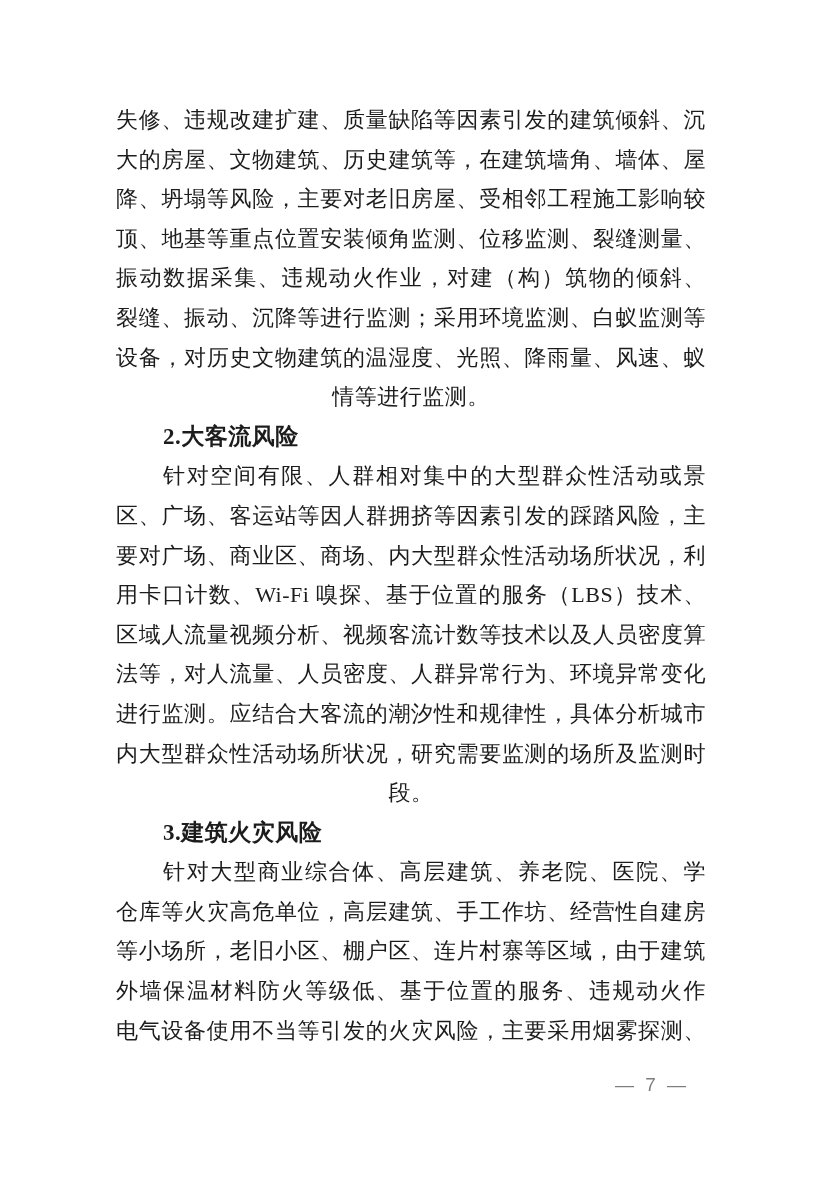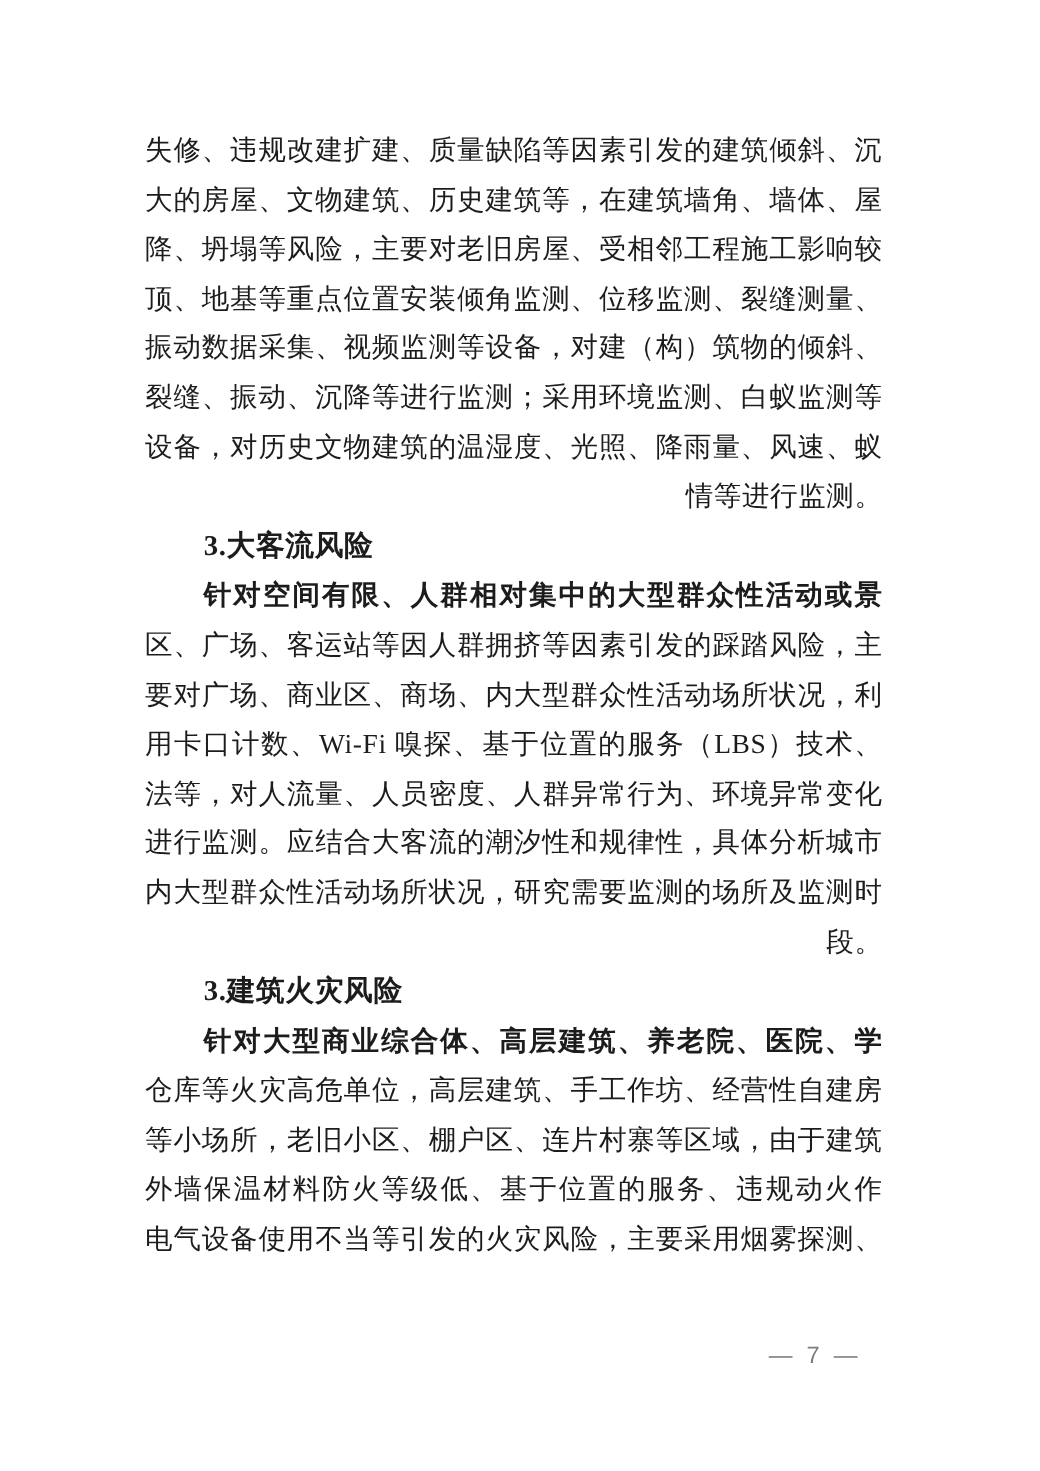--- a/index.html
+++ b/index.html
@@ -24,25 +24,24 @@
     height:39.6px;
     overflow:hidden;
     letter-spacing:0.5px;
   }
   .j{
     text-align:justify;
     text-align-last:justify;
     text-justify:inter-character;
   }
   .end{
-    text-align:right;
+    text-align:center;
   }
   .indent{
     text-indent:47px;
-    font-weight:bold;
   }
   .heading{
     font-size:23px;
     font-weight:700;
     line-height:39.6px;
     height:39.6px;
     padding-left:47px;
     letter-spacing:0.5px;
   }
   .footer{
@@ -62,31 +61,32 @@
 </head>
 <body>
 
 <div class="page">
   <div class="content">
 
     <div class="line j">失修、违规改建扩建、质量缺陷等因素引发的建筑倾斜、沉</div>
     <div class="line j">大的房屋、文物建筑、历史建筑等，在建筑墙角、墙体、屋</div>
     <div class="line j">降、坍塌等风险，主要对老旧房屋、受相邻工程施工影响较</div>
     <div class="line j">顶、地基等重点位置安装倾角监测、位移监测、裂缝测量、</div>
-    <div class="line j">振动数据采集、视频监测等设备，对建（构）筑物的倾斜、</div>
+    <div class="line j">振动数据采集、违规动火作业，对建（构）筑物的倾斜、</div>
     <div class="line j">裂缝、振动、沉降等进行监测；采用环境监测、白蚁监测等</div>
     <div class="line j">设备，对历史文物建筑的温湿度、光照、降雨量、风速、蚁</div>
     <div class="line end">情等进行监测。</div>
 
-    <div class="heading">3.大客流风险</div>
+    <div class="heading">2.大客流风险</div>
 
     <div class="line j indent">针对空间有限、人群相对集中的大型群众性活动或景</div>
     <div class="line j">区、广场、客运站等因人群拥挤等因素引发的踩踏风险，主</div>
     <div class="line j">要对广场、商业区、商场、内大型群众性活动场所状况，利</div>
     <div class="line j">用卡口计数、Wi-Fi 嗅探、基于位置的服务（LBS）技术、</div>
+    <div class="line j">区域人流量视频分析、视频客流计数等技术以及人员密度算</div>
     <div class="line j">法等，对人流量、人员密度、人群异常行为、环境异常变化</div>
     <div class="line j">进行监测。应结合大客流的潮汐性和规律性，具体分析城市</div>
     <div class="line j">内大型群众性活动场所状况，研究需要监测的场所及监测时</div>
     <div class="line end">段。</div>
 
     <div class="heading">3.建筑火灾风险</div>
 
     <div class="line j indent">针对大型商业综合体、高层建筑、养老院、医院、学校、</div>
     <div class="line j">仓库等火灾高危单位，高层建筑、手工作坊、经营性自建房</div>
     <div class="line j">等小场所，老旧小区、棚户区、连片村寨等区域，由于建筑</div>

